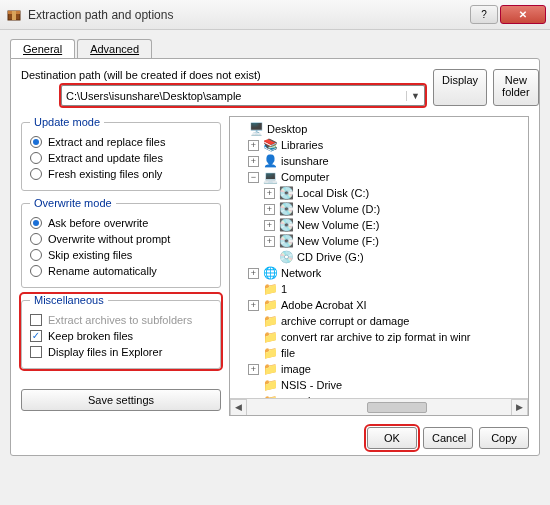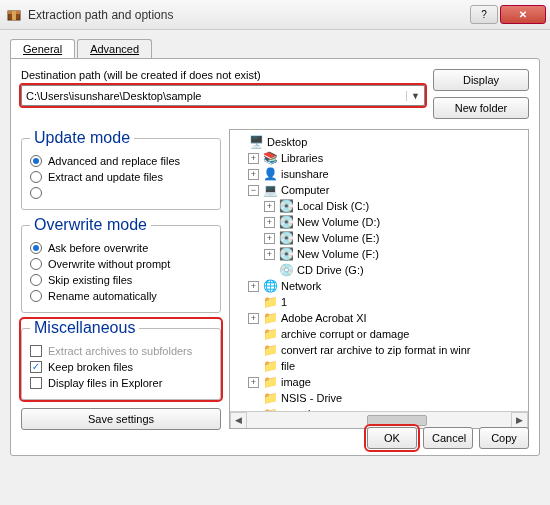--- a/index.html
+++ b/index.html
@@ -16,44 +16,44 @@
 .content { padding: 8px 10px 4px 10px; }
 
 .tabs { display: flex; position: relative; top: 1px; }
 .tab { padding: 3px 12px; border: 1px solid #aaa; border-bottom: none; background: #f0f0f0; border-radius: 3px 3px 0 0; margin-right: 2px; cursor: pointer; text-decoration: underline; }
 .tab.active { background: #fff; border-bottom: 1px solid #fff; }
 
 .panel { border: 1px solid #aaa; background: #fff; border-radius: 0 3px 3px 3px; padding: 10px; height: 398px; position: relative; }
 
 .row-top { display: flex; gap: 8px; }
 .left-top { flex: 1; }
-.right-top { width: 96px; display: flex; flex-direction: column; gap: 6px; }
+.right-top { width: 96px; display: flex; flex-direction: row; gap: 6px; }
 
 .btn { border: 1px solid #888; background: linear-gradient(#fdfdfd,#e7e7e7); border-radius: 3px; padding: 4px 8px; cursor: pointer; text-align: center; }
 
 .dest-label { display: block; margin-bottom: 4px; }
-.combo { display: flex; border: 1px solid #888; border-radius: 2px; height: 21px; align-items: center; }
+.combo { display: flex; border: 1px solid #888; border-radius: 2px; height: 21px; align-items: center; margin-left: 40px; }
 .combo input { flex:1; border: none; padding: 2px 4px; font-size: 11px; outline: none; background: #fff; }
 .combo .chev { width: 18px; text-align: center; border-left: 1px solid #ccc; cursor: pointer; font-size: 9px; color: #444; }
 .hl-red { outline: 2px solid #d22; outline-offset: 0px; }
 
 .columns { display: flex; gap: 8px; margin-top: 10px; height: 300px; }
 .left-col { width: 200px; display: flex; flex-direction: column; gap: 6px; }
 .right-col { flex: 1; border: 1px solid #aaa; background: #fff; overflow: hidden; display: flex; flex-direction: column; }
 
 fieldset { border: 1px solid #bbb; border-radius: 3px; padding: 6px 8px 8px 8px; }
-legend { padding: 0 4px; color: #003399; font-size: 16px; }
+legend { padding: 0 4px; color: #003399; font-size: 11px; }
 .opt { display: flex; align-items: center; gap: 6px; padding: 2px 0; cursor: pointer; }
 .opt.disabled { color: #999; }
 .radio-dot { width: 12px; height: 12px; border: 1px solid #666; border-radius: 50%; display: inline-flex; align-items: center; justify-content: center; }
 .radio-dot.sel::after { content:""; width:6px; height:6px; background:#1a6fd6; border-radius:50%; display:block; }
 .chk { width:12px; height:12px; border:1px solid #666; display:inline-flex; align-items:center; justify-content:center; background:#fff; }
 .chk.sel::after { content:"✓"; font-size:10px; color:#1a6fd6; line-height:1; }
 
-.save-btn-wrap { margin-top: 2px; }
+.save-btn-wrap { margin-top: 14px; }
 
 .tree { flex: 1; overflow: auto; padding: 4px 2px; white-space: nowrap; }
 .tree-row { display: flex; align-items: center; gap: 4px; padding: 1px 2px; cursor: pointer; }
 .exp { width: 11px; height: 11px; border: 1px solid #9a9a9a; display:inline-flex; align-items:center; justify-content:center; font-size:9px; line-height:1; color:#555; background:#fff; }
 .exp.blank { border: none; background: transparent; }
 .ic { width: 14px; text-align:center; font-size: 12px; }
 .ind-1 { padding-left: 16px; }
 .ind-2 { padding-left: 32px; }
 .scrollbar-h { height: 17px; border-top: 1px solid #ccc; background: #f3f3f3; display:flex; align-items:center; }
 .scrollbar-h .thumb { width: 60px; height: 11px; margin-left: 120px; background: #cfcfcf; border:1px solid #aaa; border-radius:2px; }
@@ -103,28 +103,29 @@
       </div>
     </div>
 
     <div class="columns">
       <div class="left-col">
 
         <fieldset>
           <legend>Update mode</legend>
           <label class="opt">
               <span class="radio-dot sel"></span>
-              <span>Advanced and replace files</span>
+              <span>Extract and replace files</span>
             </label>
           <label class="opt">
               <span class="radio-dot"></span>
               <span>Extract and update files</span>
             </label>
           <label class="opt">
               <span class="radio-dot"></span>
+              <span>Fresh existing files only</span>
             </label>
         </fieldset>
 
         <fieldset>
           <legend>Overwrite mode</legend>
           <label class="opt">
               <span class="radio-dot sel"></span>
               <span>Ask before overwrite</span>
             </label>
           <label class="opt">

